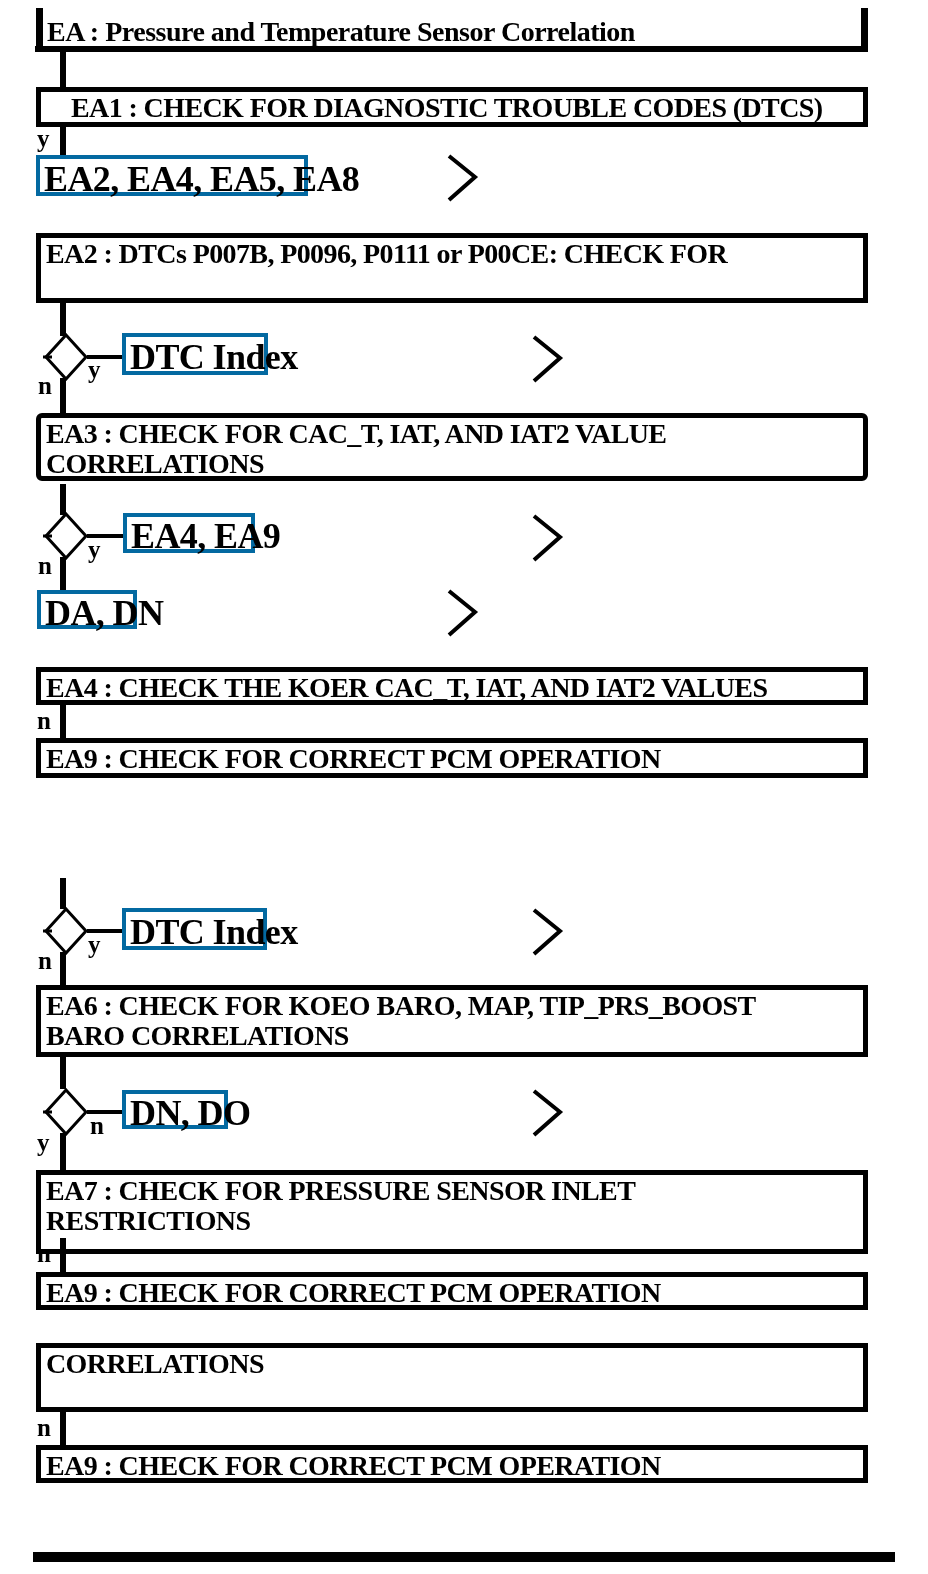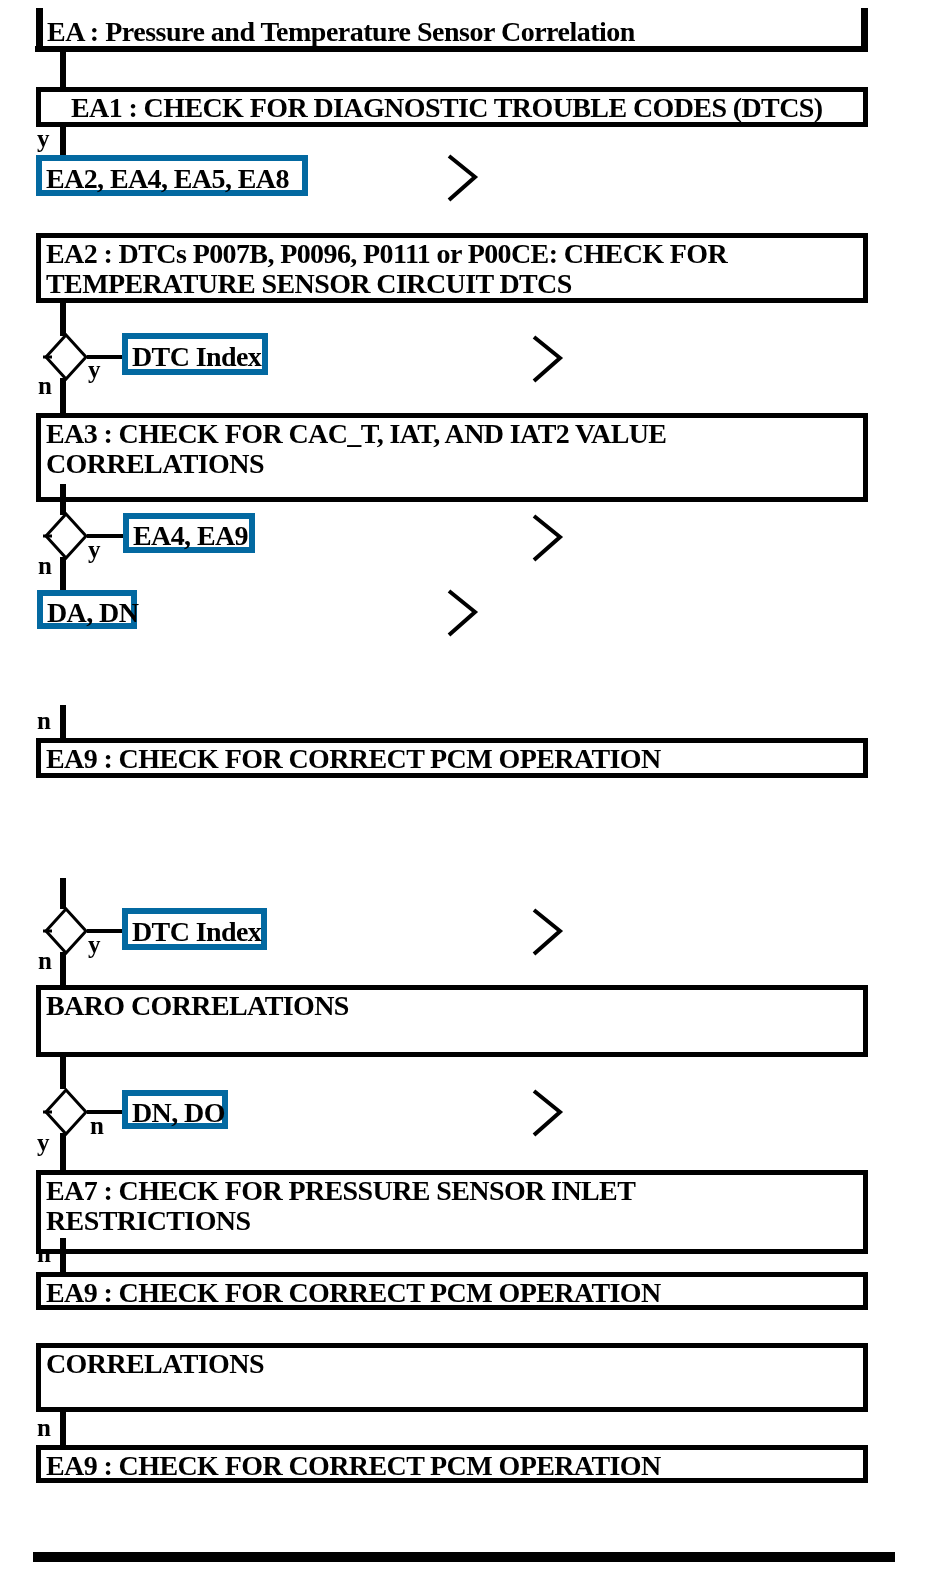--- a/index.html
+++ b/index.html
@@ -10,22 +10,22 @@
   }
   
   .step{
     position:absolute;border:5px solid #000;background:#fff;
     font-size:28px;letter-spacing:-0.6px;line-height:30px;
     padding:1px 2px 0 5px;box-sizing:border-box;white-space:nowrap;
   }
   .step span{display:block;}
   
   .tag{
-    position:absolute;border:6px solid #0369a1;background:#fff;
-    font-size:28px;letter-spacing:-0.6px;box-sizing:border-box;
+    position:absolute;border:4px solid #0369a1;background:#fff;
+    font-size:36px;letter-spacing:-0.6px;box-sizing:border-box;
     display:flex;align-items:center;padding:8px 3px 2px 4px;white-space:nowrap;
   }
   
   .vline{position:absolute;width:6px;background:#000;}
   .hline{position:absolute;height:4px;background:#000;}
   
   .lbl{position:absolute;font-size:25px;line-height:20px;letter-spacing:-0.5px;}
   
   .tick{position:absolute;width:7px;background:#000;}
   .rule{position:absolute;background:#000;}
@@ -52,40 +52,39 @@
 
   <div class="tag" style="left:36px;top:155px;width:272px;height:41px;">
     <span>EA2, EA4, EA5, EA8</span>
   </div>
   <svg style="left:446px;top:153px;" width="34" height="50" viewBox="0 0 34 50">
     <polyline points="3,3 29,24 3,47" fill="none" stroke="#000" stroke-width="4"></polyline>
   </svg>
 
   <div class="step" style="left:36px;top:233px;width:832px;height:70px;">
     <span>EA2 : DTCs P007B, P0096, P0111 or P00CE: CHECK FOR</span>
-    <span>TEMPERATURE SENSOR CIRCUIT DTCS</span>
   </div>
   <div class="vline" style="left:60px;top:303px;height:33px;"></div>
 
   <svg style="left:43px;top:332px;" width="46" height="50" viewBox="0 0 46 50">
     <path d="M23,3 L43,25 L23,47 L3,25 Z" fill="#fff" stroke="#000" stroke-width="3"></path>
     <line x1="0" y1="25" x2="9" y2="25" stroke="#000" stroke-width="3"></line>
   </svg>
   <div class="lbl" style="left:88px;top:360px;">y</div>
   <div class="lbl" style="left:38px;top:376px;">n</div>
   <div class="hline" style="left:87px;top:355px;width:35px;"></div>
   <div class="tag" style="left:122px;top:333px;width:146px;height:42px;">
     <span>DTC Index</span>
   </div>
   <svg style="left:531px;top:334px;" width="34" height="50" viewBox="0 0 34 50">
     <polyline points="3,3 29,24 3,47" fill="none" stroke="#000" stroke-width="4"></polyline>
   </svg>
   <div class="vline" style="left:60px;top:378px;height:35px;"></div>
 
-  <div class="step" style="left:36px;top:413px;width:832px;height:89px;">
+  <div class="step" style="left:36px;top:413px;width:832px;height:68px;border-radius:6px;">
     <span>EA3 : CHECK FOR CAC_T, IAT, AND IAT2 VALUE</span>
     <span>CORRELATIONS</span>
   </div>
   <div class="vline" style="left:60px;top:484px;height:31px;"></div>
 
   <svg style="left:43px;top:511px;" width="46" height="50" viewBox="0 0 46 50">
     <path d="M23,3 L43,25 L23,47 L3,25 Z" fill="#fff" stroke="#000" stroke-width="3"></path>
     <line x1="0" y1="25" x2="9" y2="25" stroke="#000" stroke-width="3"></line>
   </svg>
   <div class="lbl" style="left:88px;top:540px;">y</div>
@@ -98,20 +97,23 @@
     <polyline points="3,3 29,24 3,47" fill="none" stroke="#000" stroke-width="4"></polyline>
   </svg>
   <div class="vline" style="left:60px;top:557px;height:33px;"></div>
   <div class="tag" style="left:37px;top:590px;width:100px;height:39px;">
     <span>DA, DN</span>
   </div>
   <svg style="left:446px;top:588px;" width="34" height="50" viewBox="0 0 34 50">
     <polyline points="3,3 29,24 3,47" fill="none" stroke="#000" stroke-width="4"></polyline>
   </svg>
 
+  <div class="step" style="left:36px;top:667px;width:832px;height:38px;">
+    <span>EA4 : CHECK THE KOER CAC_T, IAT, AND IAT2 VALUES</span>
+  </div>
   <div class="lbl" style="left:37px;top:711px;">n</div>
   <div class="vline" style="left:60px;top:705px;height:33px;"></div>
   <div class="step" style="left:36px;top:738px;width:832px;height:40px;">
     <span>EA9 : CHECK FOR CORRECT PCM OPERATION</span>
   </div>
 
   <div class="vline" style="left:60px;top:878px;height:31px;"></div>
 
   <svg style="left:43px;top:906px;" width="46" height="50" viewBox="0 0 46 50">
     <path d="M23,3 L43,25 L23,47 L3,25 Z" fill="#fff" stroke="#000" stroke-width="3"></path>
@@ -122,20 +124,21 @@
   <div class="hline" style="left:87px;top:929px;width:35px;"></div>
   <div class="tag" style="left:122px;top:908px;width:145px;height:42px;">
     <span>DTC Index</span>
   </div>
   <svg style="left:531px;top:907px;" width="34" height="50" viewBox="0 0 34 50">
     <polyline points="3,3 29,24 3,47" fill="none" stroke="#000" stroke-width="4"></polyline>
   </svg>
   <div class="vline" style="left:60px;top:952px;height:33px;"></div>
 
   <div class="step" style="left:36px;top:985px;width:832px;height:72px;">
+    <span>EA6 : CHECK FOR KOEO BARO, MAP, TIP_PRS_BOOST</span>
     <span>BARO CORRELATIONS</span>
   </div>
   <div class="vline" style="left:60px;top:1057px;height:32px;"></div>
 
   <svg style="left:43px;top:1087px;" width="46" height="50" viewBox="0 0 46 50">
     <path d="M23,3 L43,25 L23,47 L3,25 Z" fill="#fff" stroke="#000" stroke-width="3"></path>
     <line x1="0" y1="25" x2="9" y2="25" stroke="#000" stroke-width="3"></line>
   </svg>
   <div class="lbl" style="left:90px;top:1116px;">n</div>
   <div class="lbl" style="left:37px;top:1133px;">y</div>

